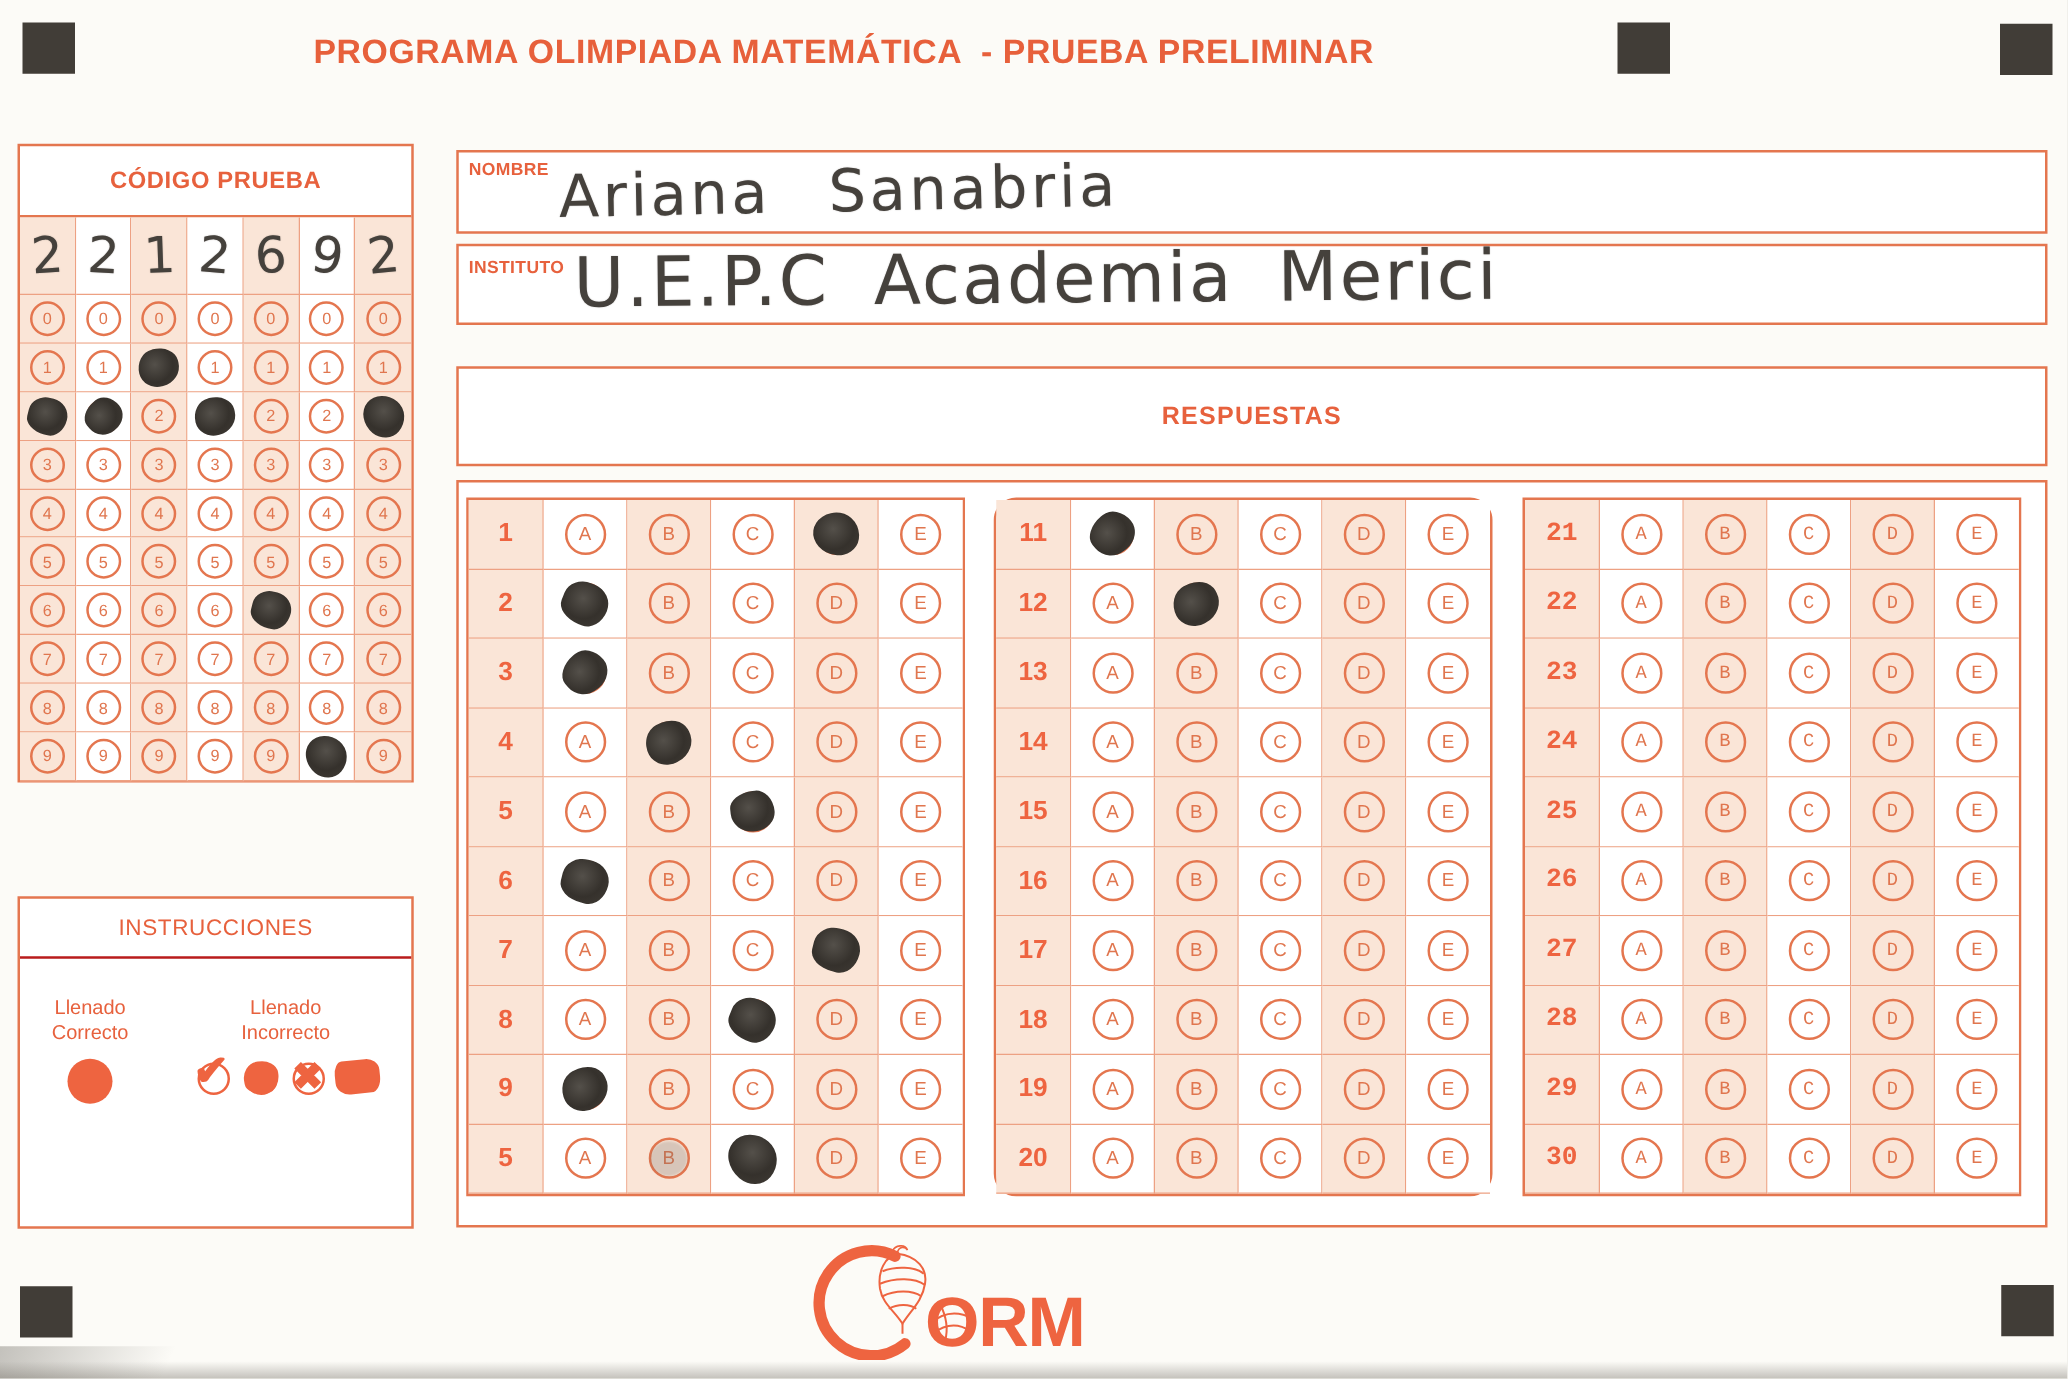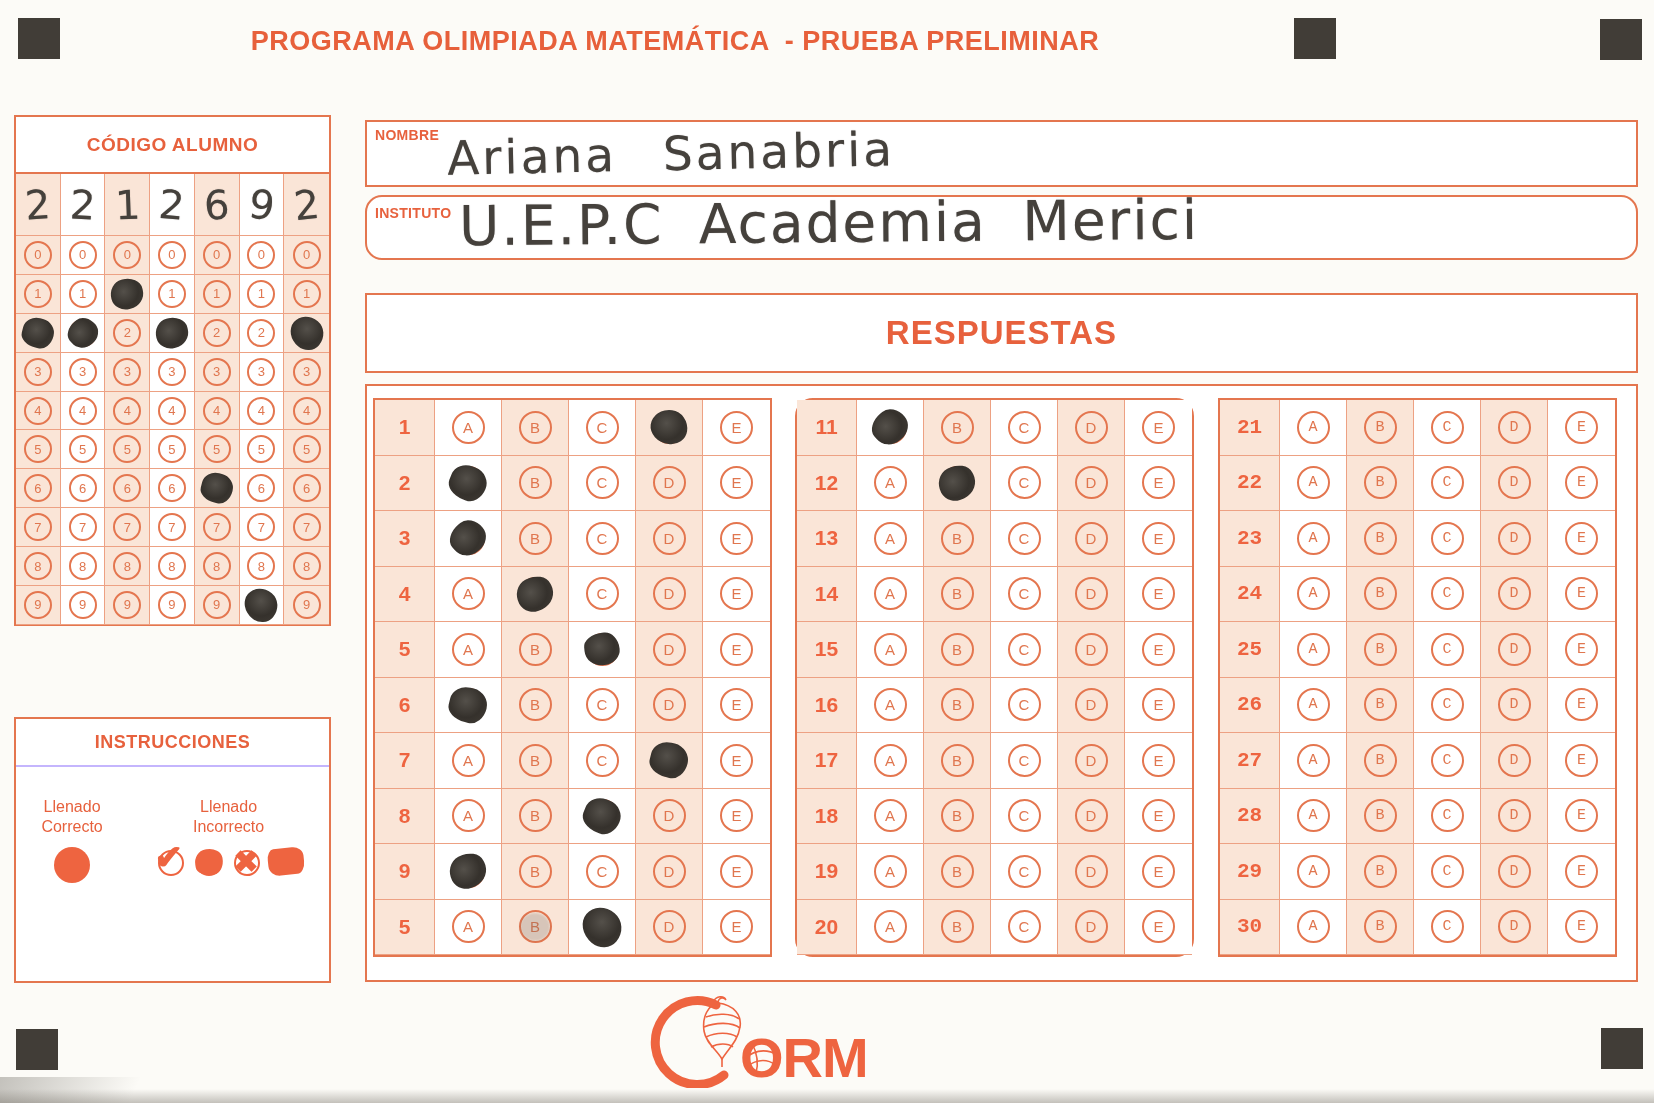--- a/index.html
+++ b/index.html
@@ -40,38 +40,38 @@
   .fieldbox{position:absolute;left:365px;width:1273px;border:2px solid #E4764F;background:#fff;box-sizing:border-box;}
   .fieldbox .flabel{position:absolute;left:8px;top:5px;font-size:14px;font-weight:bold;color:#E7613D;letter-spacing:.3px;}
   .hand-name{position:absolute;left:80px;top:4px;font-size:47px;letter-spacing:3px;word-spacing:28px;
         transform:rotate(-1.2deg);white-space:nowrap;}
   .hand-inst{position:absolute;left:92px;top:-6px;font-size:55px;letter-spacing:2px;word-spacing:16px;
         transform:rotate(-.5deg);white-space:nowrap;z-index:5;}
 
   
   .resp-header{position:absolute;left:365px;top:293px;width:1273px;height:80px;border:2px solid #E4764F;
         box-sizing:border-box;display:flex;align-items:center;justify-content:center;
-        font-size:33px;font-weight:bold;color:#E7613D;letter-spacing:1px;background:#fff;}
+        font-size:20px;font-weight:bold;color:#E7613D;letter-spacing:1px;background:#fff;}
   .resp-outer{position:absolute;left:365px;top:384px;width:1273px;height:598px;border:2px solid #E4764F;
         box-sizing:border-box;background:#fff;}
   .answer-table{position:absolute;top:398px;width:399px;height:559px;border:2px solid #E4764F;box-sizing:border-box;
         display:grid;grid-template-columns:60px repeat(5,67px);grid-template-rows:repeat(10,55.5px);background:#fff;}
   .at-cell{position:relative;display:flex;align-items:center;justify-content:center;
         border-right:1px solid #EDA183;border-bottom:1px solid #EDA183;box-sizing:border-box;background:#fff;}
   .at-cell.tint{background:#FAE5D7;}
   .at-cell.qnum{font-size:21px;font-weight:bold;color:#EE6440;}
   .at-cell:nth-child(6n){border-right:none;}
   .at-cell .bubble{width:33px;height:33px;font-size:15px;}
   .at-cell .blob{width:37px;height:34px;}
 
   
   .instr-box{position:absolute;left:14px;top:717px;width:317px;height:266px;border:2px solid #E4764F;
         box-sizing:border-box;background:#fff;color:#E7613D;}
-  .instr-title{height:46px;line-height:46px;text-align:center;font-size:18px;font-weight:bold;
-        border-bottom:2px solid #c4b5fd;letter-spacing:.5px;}
+  .instr-title{height:46px;line-height:46px;text-align:center;font-size:18px;font-weight:normal;
+        border-bottom:2px solid #b91c1c;letter-spacing:.5px;}
   .instr-body{padding:12px 12px 0 12px;font-size:17px;line-height:1.3;white-space:pre-line;}
   .instr-cols{display:flex;justify-content:space-around;margin-top:10px;}
   .instr-col{text-align:center;font-size:16px;line-height:1.25;white-space:pre-line;}
   .dot-correct{width:36px;height:36px;border-radius:50%;background:#EE6440;margin:10px auto 0;}
   .bad-row{display:flex;align-items:center;justify-content:center;gap:2px;margin-top:8px;}
   .bad{position:relative;width:36px;height:34px;}
   .bad .ring{position:absolute;left:4px;top:5px;width:26px;height:26px;border:2px solid #EE6440;border-radius:50%;box-sizing:border-box;}
   .bad .mark{position:absolute;color:#EE6440;font-weight:bold;}
   .bad .check{left:1px;top:-9px;font-size:34px;}
   .bad .xmark{left:4px;top:-2px;font-size:30px;}
@@ -94,21 +94,21 @@
 
   <div class="regmark" style="left:18px;top:18px;"></div>
   <div class="regmark" style="left:1294px;top:18px;"></div>
   <div class="regmark" style="left:1600px;top:19px;"></div>
   <div class="regmark" style="left:16px;top:1029px;"></div>
   <div class="regmark" style="left:1601px;top:1028px;"></div>
 
   <div class="title">PROGRAMA OLIMPIADA MATEMÁTICA  - PRUEBA PRELIMINAR</div>
 
   <div class="codigo-panel">
-    <div class="codigo-header">CÓDIGO ALUMNO</div>
+    <div class="codigo-header">CÓDIGO PRUEBA</div>
     <div class="codigo-grid">
         <div class="cg-cell tint">
           <span class="hand hand-digit" style="transform: rotate(-4deg);">2</span>
         </div>
         <div class="cg-cell">
           <span class="hand hand-digit" style="transform: rotate(3deg);">2</span>
         </div>
         <div class="cg-cell tint">
           <span class="hand hand-digit" style="transform: rotate(-2deg);">1</span>
         </div>
@@ -341,21 +341,21 @@
         <div class="cg-cell tint">
           <span class="bubble">9</span>
         </div>
       </div>
   </div>
 
   <div class="fieldbox" style="top:120px;height:67px;text-align:right;">
     <span class="flabel">NOMBRE</span>
     <span class="hand hand-name">Ariana Sanabria</span>
   </div>
-  <div class="fieldbox" style="top:195px;height:65px;border-radius:17px;">
+  <div class="fieldbox" style="top:195px;height:65px;">
     <span class="flabel" style="top:8px;">INSTITUTO</span>
     <span class="hand hand-inst">U.E.P.C Academia Merici</span>
   </div>
 
   <div class="resp-header">RESPUESTAS</div>
   <div class="resp-outer"></div>
   <div class="answer-table" style="left:373px;">
       <div class="at-cell qnum tint">1</div>
       <div class="at-cell">
         <span class="bubble">A</span>

